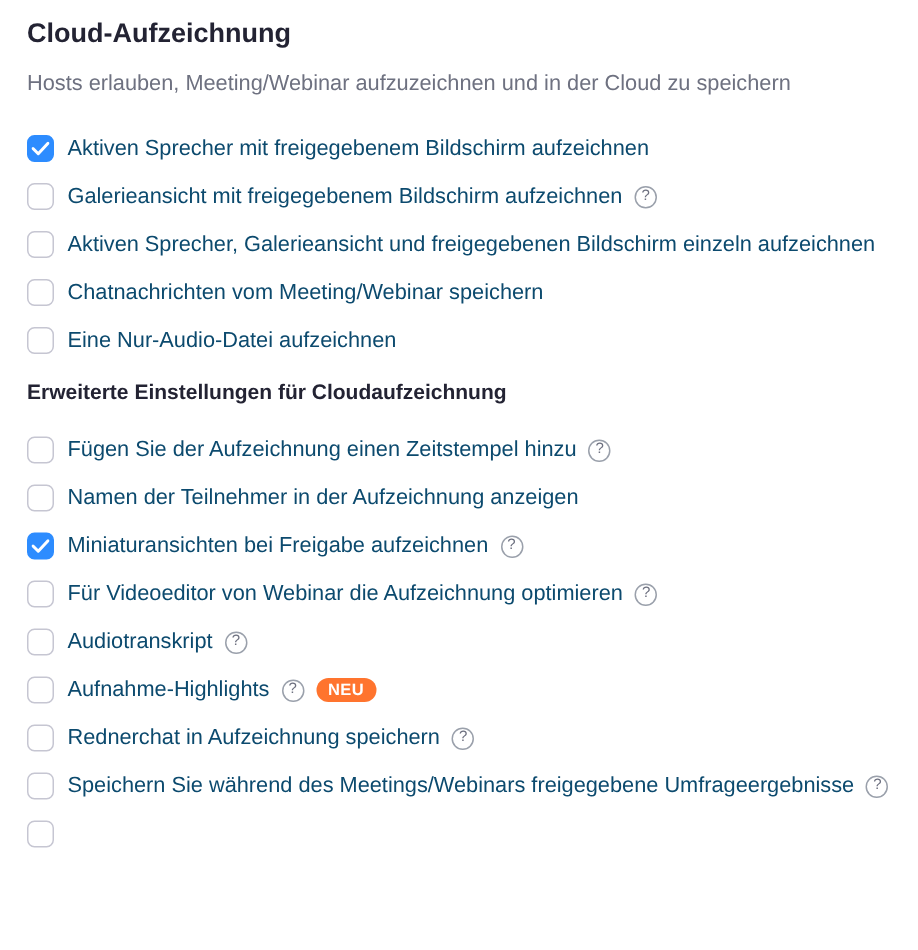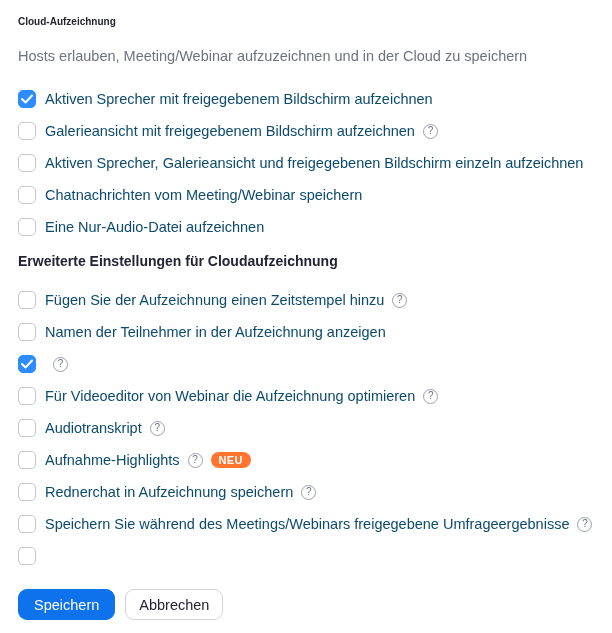--- a/index.html
+++ b/index.html
@@ -6,21 +6,21 @@
   html, body {
     width: 612px; height: 633px;
     background: #ffffff;
     font-family: "Liberation Sans", "DejaVu Sans", sans-serif;
     color: #232333;
     overflow: hidden;
   }
   .container { padding: 12px 18px 0 18px; }
 
   .page-title {
-    font-size: 10px;
+    font-size: 18px;
     font-weight: bold;
     line-height: 20px;
     color: #232333;
   }
   .page-subtitle {
     margin-top: 14px;
     font-size: 14.5px;
     line-height: 20px;
     color: #6E7180;
   }
@@ -181,20 +181,21 @@
       <span class="cb"></span>
       <span class="lbl">Namen der Teilnehmer in der Aufzeichnung anzeigen</span>
     </div>
 
     <div class="row checked">
       <span class="cb">
           <svg width="12" height="10" viewBox="0 0 12 10">
             <path d="M1 5l3.5 3.5L11 1.5" stroke="#fff" stroke-width="2" fill="none" stroke-linecap="round" stroke-linejoin="round"></path>
           </svg>
         </span>
+      <span class="lbl">Miniaturansichten bei Freigabe aufzeichnen</span>
       <span class="help">?</span>
     </div>
 
     <div class="row">
       <span class="cb"></span>
       <span class="lbl">Für Videoeditor von Webinar die Aufzeichnung optimieren</span>
       <span class="help">?</span>
     </div>
 
     <div class="row">
@@ -221,18 +222,14 @@
       <span class="lbl">Speichern Sie während des Meetings/Webinars freigegebene Umfrageergebnisse</span>
       <span class="help">?</span>
     </div>
 
     <div class="row">
       <span class="cb"></span>
     </div>
 
   </div>
 
-  <div class="button-row">
-    <button class="btn btn-primary">Speichern</button>
-    <button class="btn btn-secondary">Abbrechen</button>
-  </div>
 
 </div>
 
 </body></html>

